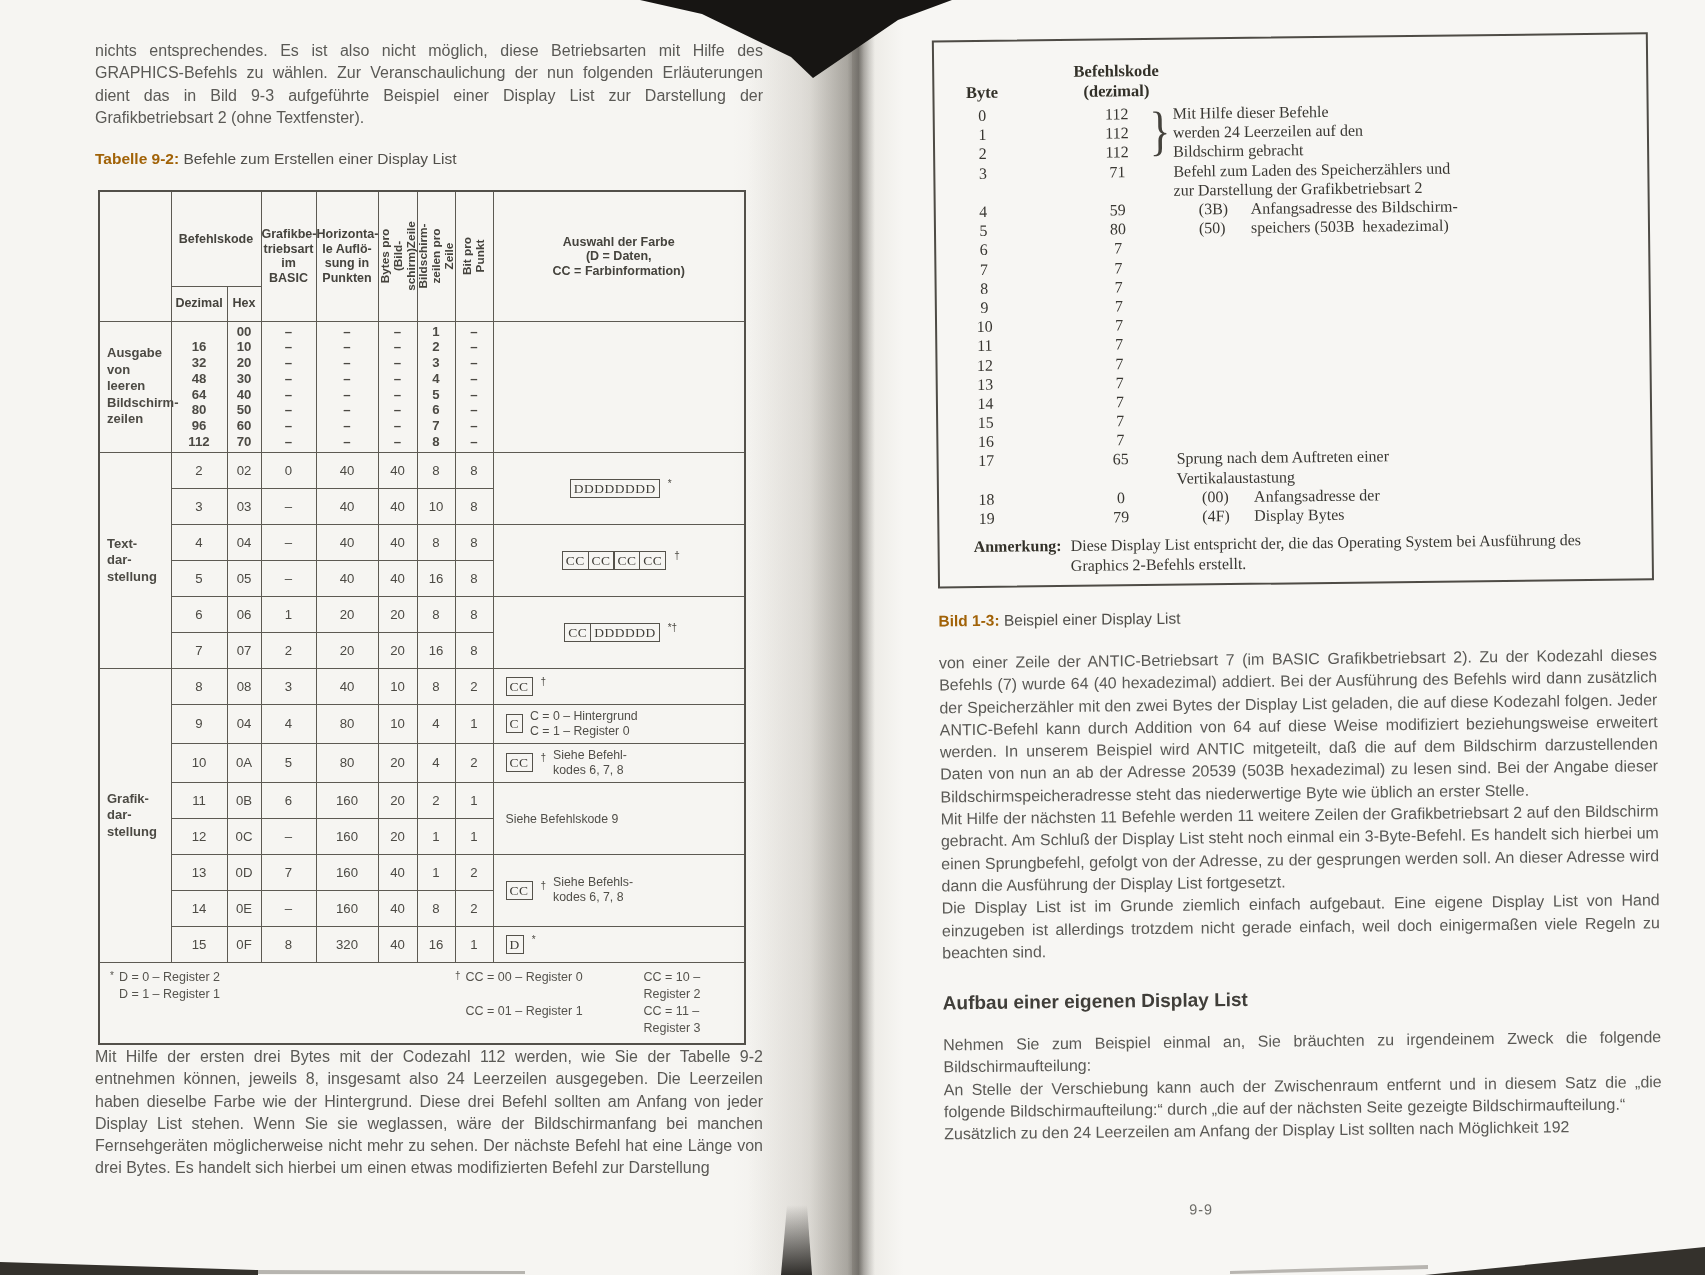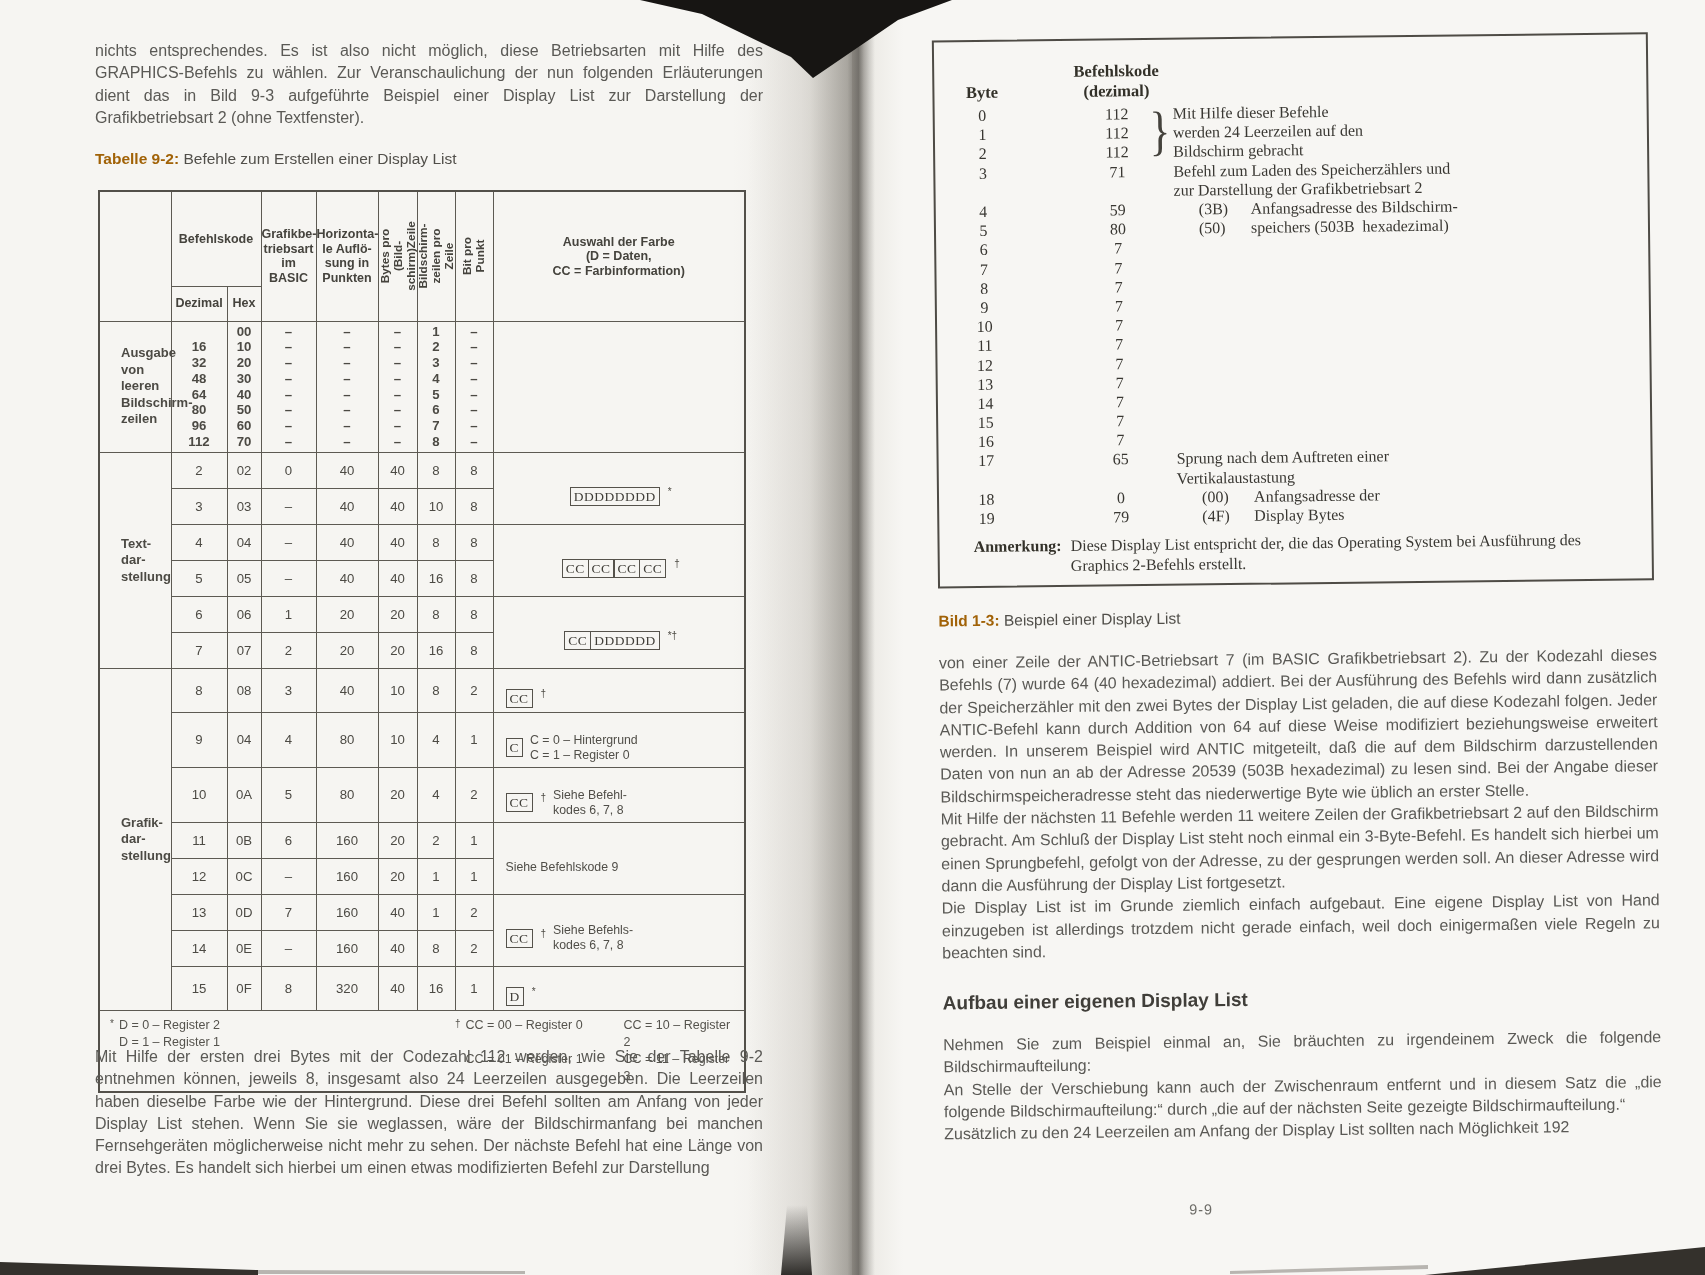--- a/index.html
+++ b/index.html
@@ -37,40 +37,40 @@
     white-space:pre-line; line-height:14.5px; color:#45433d; }
   .th-sub { height:35px; }
   .th-main { height:95px; }
   th.vert { position:relative; }
   th.vert .vtext { position:absolute; left:50%; top:50%;
     transform:translate(-50%,-50%) rotate(-90deg); white-space:pre; width:max-content;
     line-height:12.8px; font-size:11.8px; }
   #t92 td.num { text-align:center; vertical-align:middle; font-size:13.2px; height:36px; padding:0 2px; }
   #t92 td.stack { height:130px; padding:2px 0; }
   .stackline { height:15.8px; line-height:15.8px; text-align:center; font-size:13.2px;font-weight:bold; }
-  td.glabel { font-weight:bold; font-size:13px; line-height:16.5px; padding-left:21px;
+  td.glabel { font-weight:bold; font-size:13px; line-height:16.5px; padding-left:7px;
     white-space:pre-line; vertical-align:middle; text-align:left; color:#3f3d38; }
-  td.farbe-cell { vertical-align:middle; padding:20px 8px 4px 12px;text-decoration:underline; }
+  td.farbe-cell { vertical-align:middle; padding:4px 8px 4px 12px;text-decoration:underline; }
   td.farbe-cell.centered { text-align:center; }
   .fwrap { display:inline-flex; align-items:center; gap:7px; }
   .fboxes { display:inline-flex; }
   .fbox { display:inline-block; border:1.2px solid #55524b; padding:0 3px;
     font-family:"Liberation Serif",serif; font-size:13.5px; letter-spacing:0.5px;
     line-height:17px; color:#403e38; }
   .fbox + .fbox { margin-left:-1.2px; }
   .fsup { font-size:10px; position:relative; top:-5px; margin-left:1px; color:#4c4a44; }
   .fnote { font-size:12.3px; line-height:15px; white-space:pre-line; text-align:left; color:#504e48; }
 
   
   td.fnrow { height:72px; vertical-align:middle; padding:6px 8px 6px 10px; }
   .fn-flex { display:flex; font-size:12.5px; color:#55534d; line-height:17px; }
   .fn-left { flex:0 0 345px; display:flex; }
   .fn-sym { font-size:10px; position:relative; top:-2px; margin-right:5px; }
   .fn-right { display:flex; }
-  .fn-grid { display:grid; grid-template-columns:158px auto; column-gap:0; }
+  .fn-grid { display:grid; grid-template-columns:158px auto; column-gap:20px; }
 
   .pagenum { position:absolute; font-size:14.5px; letter-spacing:1px; color:#6d6c67; text-align:center; }
   #pagenum-left { left:95px; top:1202px; width:668px; }
   #pagenum-right { left:83px; top:1204px; width:512px; }
 
   
   #figure-box { position:absolute; left:83px; top:40px; width:716px; height:548px;
     border:2px solid #4e4b45; padding:14px 20px 0 20px;
     font-family:"Liberation Serif",serif; color:#393732; }
   #fig-header { position:relative; height:50px; }

